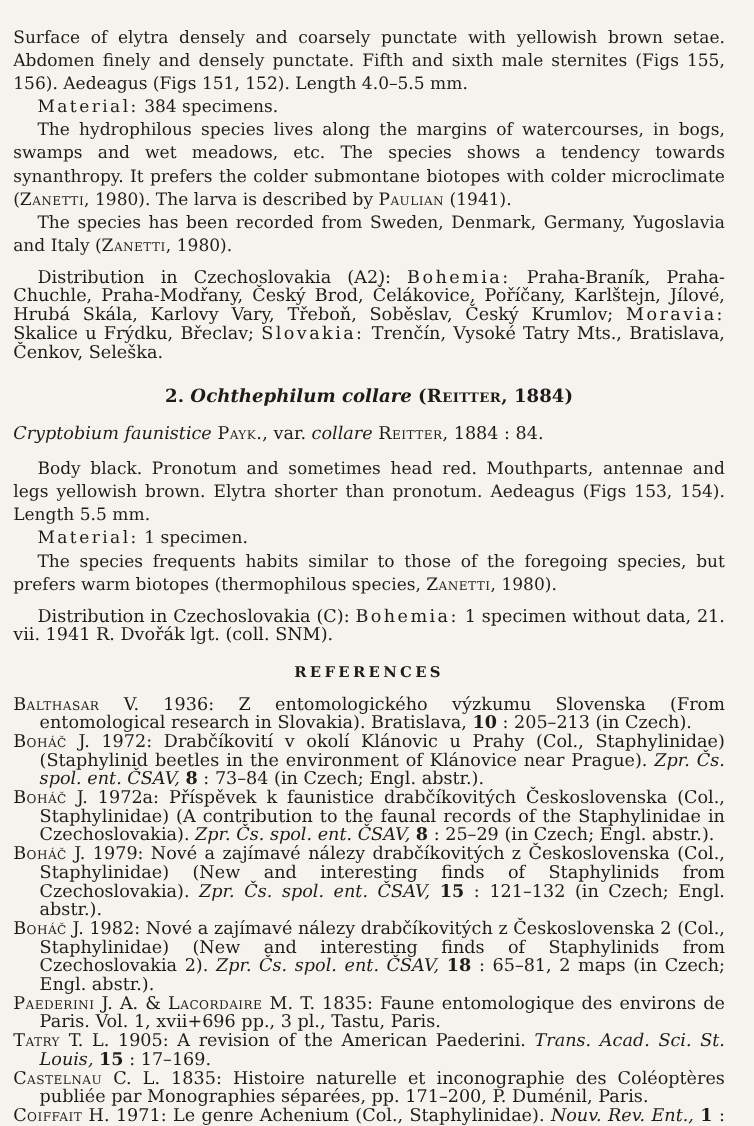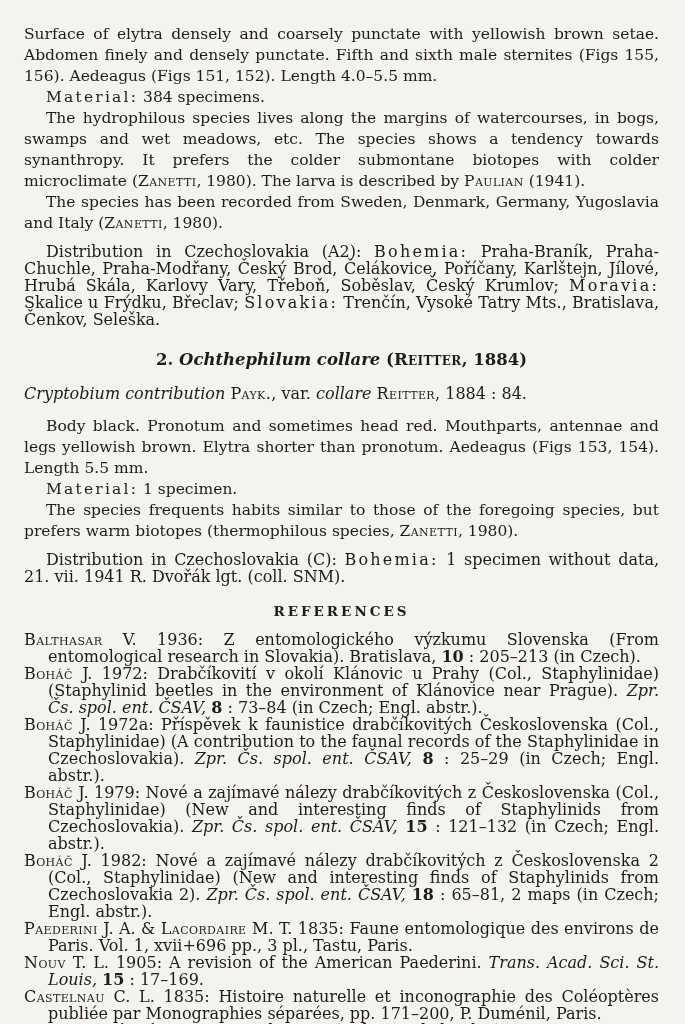--- a/index.html
+++ b/index.html
@@ -6,21 +6,21 @@
   body {
     width: 685px; height: 1024px;
     background: #f5f3ee;
     color: #1d1c1a;
     font-family: "DejaVu Serif", "Liberation Serif", serif;
     overflow: hidden;
   }
   .page {
     box-sizing: border-box;
     width: 685px; height: 1024px;
-    padding: 24px 26px 0 24px;
+    padding: 24px 26px 0 12px;
   }
   p { margin: 0; }
   .main {
     font-size: 15.5px;
     line-height: 21px;
     text-align: justify;
   }
   .indent { text-indent: 22px; }
   .small {
     font-size: 16px;
@@ -60,34 +60,34 @@
   <section>
     <p class="main"><span>Surface of elytra densely and coarsely punctate with yellowish brown setae. Abdomen finely and densely punctate. Fifth and sixth male sternites (Figs 155, 156). Aedeagus (Figs 151, 152). Length 4.0–5.5 mm.</span></p>
     <p class="main indent"><span class="run-ls">Material:</span><span> 384 specimens.</span></p>
     <p class="main indent"><span>The hydrophilous species lives along the margins of watercourses, in bogs, swamps and wet meadows, etc. The species shows a tendency towards synanthropy. It prefers the colder submontane biotopes with colder microclimate (</span><span class="run-sc">Zanetti</span><span>, 1980). The larva is described by </span><span class="run-sc">Paulian</span><span> (1941).</span></p>
     <p class="main indent"><span>The species has been recorded from Sweden, Denmark, Germany, Yugoslavia and Italy (</span><span class="run-sc">Zanetti</span><span>, 1980).</span></p>
     <p class="small dist"><span>Distribution in Czechoslovakia (A2): </span><span class="run-ls">Bohemia:</span><span> Praha-Braník, Praha-Chuchle, Praha-Modřany, Český Brod, Čelákovice, Poříčany, Karlštejn, Jílové, Hrubá Skála, Karlovy Vary, Třeboň, Soběslav, Český Krumlov; </span><span class="run-ls">Moravia:</span><span> Skalice u Frýdku, Břeclav; </span><span class="run-ls">Slovakia:</span><span> Trenčín, Vysoké Tatry Mts., Bratislava, Čenkov, Seleška.</span></p>
   </section>
 
   <section>
     <h2 class="species-heading"><span>2. </span><span class="run-i">Ochthephilum collare</span><span> (</span><span class="run-sc">Reitter</span><span>, 1884)</span></h2>
-    <p class="small synonym"><span class="run-i">Cryptobium contribution</span><span> </span><span class="run-sc">Payk.</span><span>, var. </span><span class="run-i">collare</span><span> </span><span class="run-sc">Reitter</span><span>, 1884 : 84.</span></p>
+    <p class="small synonym"><span class="run-i">Cryptobium faunistice</span><span> </span><span class="run-sc">Payk.</span><span>, var. </span><span class="run-i">collare</span><span> </span><span class="run-sc">Reitter</span><span>, 1884 : 84.</span></p>
     <p class="main indent"><span>Body black. Pronotum and sometimes head red. Mouthparts, antennae and legs yellowish brown. Elytra shorter than pronotum. Aedeagus (Figs 153, 154). Length 5.5 mm.</span></p>
     <p class="main indent"><span class="run-ls">Material:</span><span> 1 specimen.</span></p>
     <p class="main indent"><span>The species frequents habits similar to those of the foregoing species, but prefers warm biotopes (thermophilous species, </span><span class="run-sc">Zanetti</span><span>, 1980).</span></p>
     <p class="small dist"><span>Distribution in Czechoslovakia (C): </span><span class="run-ls">Bohemia:</span><span> 1 specimen without data, 21. vii. 1941 R. Dvořák lgt. (coll. SNM).</span></p>
   </section>
 
   <section>
     <h3 class="ref-heading">REFERENCES</h3>
     <p class="small ref"><span class="run-sc">Balthasar</span><span> V. 1936: Z entomologického výzkumu Slovenska (From entomological research in Slovakia). Bratislava, </span><span class="run-b">10</span><span> : 205–213 (in Czech).</span></p>
     <p class="small ref"><span class="run-sc">Boháč</span><span> J. 1972: Drabčíkovití v okolí Klánovic u Prahy (Col., Staphylinidae) (Staphylinid beetles in the environment of Klánovice near Prague). </span><span class="run-i">Zpr. Čs. spol. ent. ČSAV,</span><span> </span><span class="run-b">8</span><span> : 73–84 (in Czech; Engl. abstr.).</span></p>
     <p class="small ref"><span class="run-sc">Boháč</span><span> J. 1972a: Příspěvek k faunistice drabčíkovitých Československa (Col., Staphylinidae) (A contribution to the faunal records of the Staphylinidae in Czechoslovakia). </span><span class="run-i">Zpr. Čs. spol. ent. ČSAV,</span><span> </span><span class="run-b">8</span><span> : 25–29 (in Czech; Engl. abstr.).</span></p>
     <p class="small ref"><span class="run-sc">Boháč</span><span> J. 1979: Nové a zajímavé nálezy drabčíkovitých z Československa (Col., Staphylinidae) (New and interesting finds of Staphylinids from Czechoslovakia). </span><span class="run-i">Zpr. Čs. spol. ent. ČSAV,</span><span> </span><span class="run-b">15</span><span> : 121–132 (in Czech; Engl. abstr.).</span></p>
     <p class="small ref"><span class="run-sc">Boháč</span><span> J. 1982: Nové a zajímavé nálezy drabčíkovitých z Československa 2 (Col., Staphylinidae) (New and interesting finds of Staphylinids from Czechoslovakia 2). </span><span class="run-i">Zpr. Čs. spol. ent. ČSAV,</span><span> </span><span class="run-b">18</span><span> : 65–81, 2 maps (in Czech; Engl. abstr.).</span></p>
     <p class="small ref"><span class="run-sc">Paederini</span><span> J. A. &amp; </span><span class="run-sc">Lacordaire</span><span> M. T. 1835: Faune entomologique des environs de Paris. Vol. 1, xvii+696 pp., 3 pl., Tastu, Paris.</span></p>
-    <p class="small ref"><span class="run-sc">Nouv</span><span> T. L. 1905: A revision of the American Paederini. </span><span class="run-i">Trans. Acad. Sci. St. Louis,</span><span> </span><span class="run-b">15</span><span> : 17–169.</span></p>
+    <p class="small ref"><span class="run-sc">Tatry</span><span> T. L. 1905: A revision of the American Paederini. </span><span class="run-i">Trans. Acad. Sci. St. Louis,</span><span> </span><span class="run-b">15</span><span> : 17–169.</span></p>
     <p class="small ref"><span class="run-sc">Castelnau</span><span> C. L. 1835: Histoire naturelle et inconographie des Coléoptères publiée par Monographies séparées, pp. 171–200, P. Duménil, Paris.</span></p>
     <p class="small ref"><span class="run-sc">Coiffait</span><span> H. 1971: Le genre Achenium (Col., Staphylinidae). </span><span class="run-i">Nouv. Rev. Ent.,</span><span> </span><span class="run-b">1</span><span> : 11–42.</span></p>
 
   </section>
 
 </div>
 
 </body></html>

